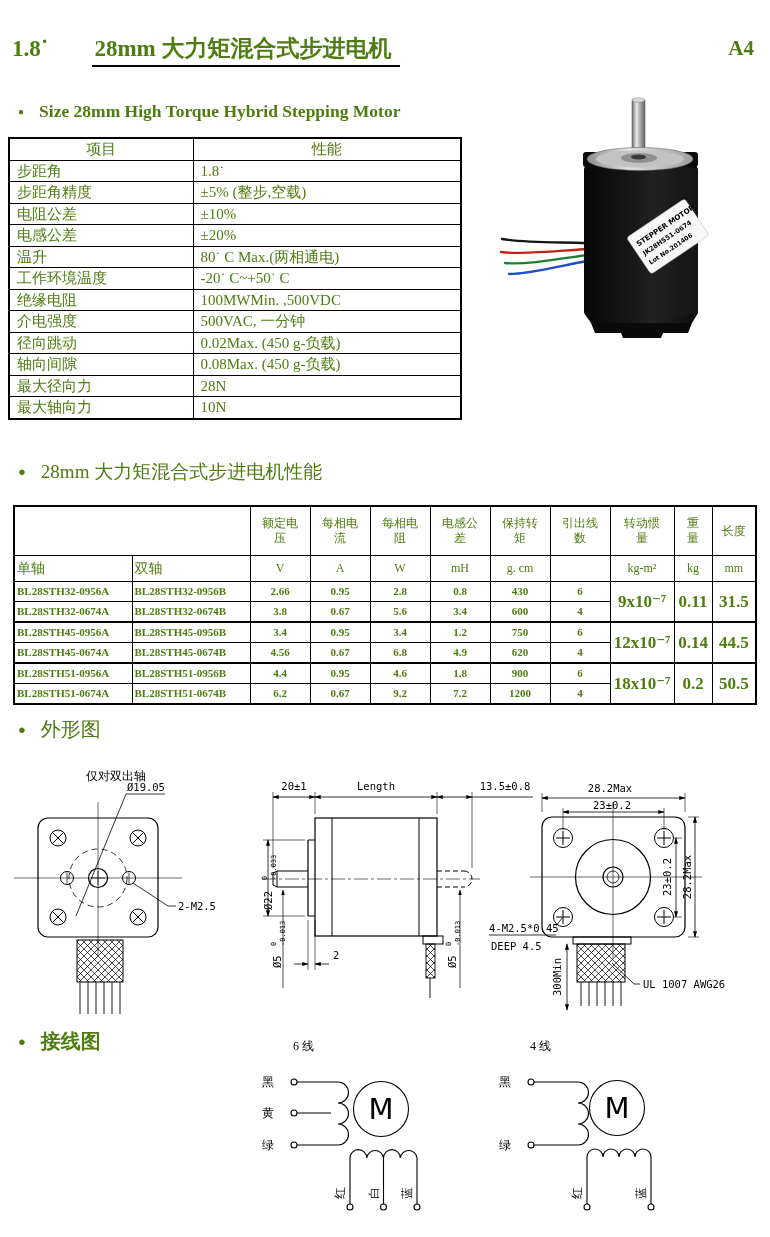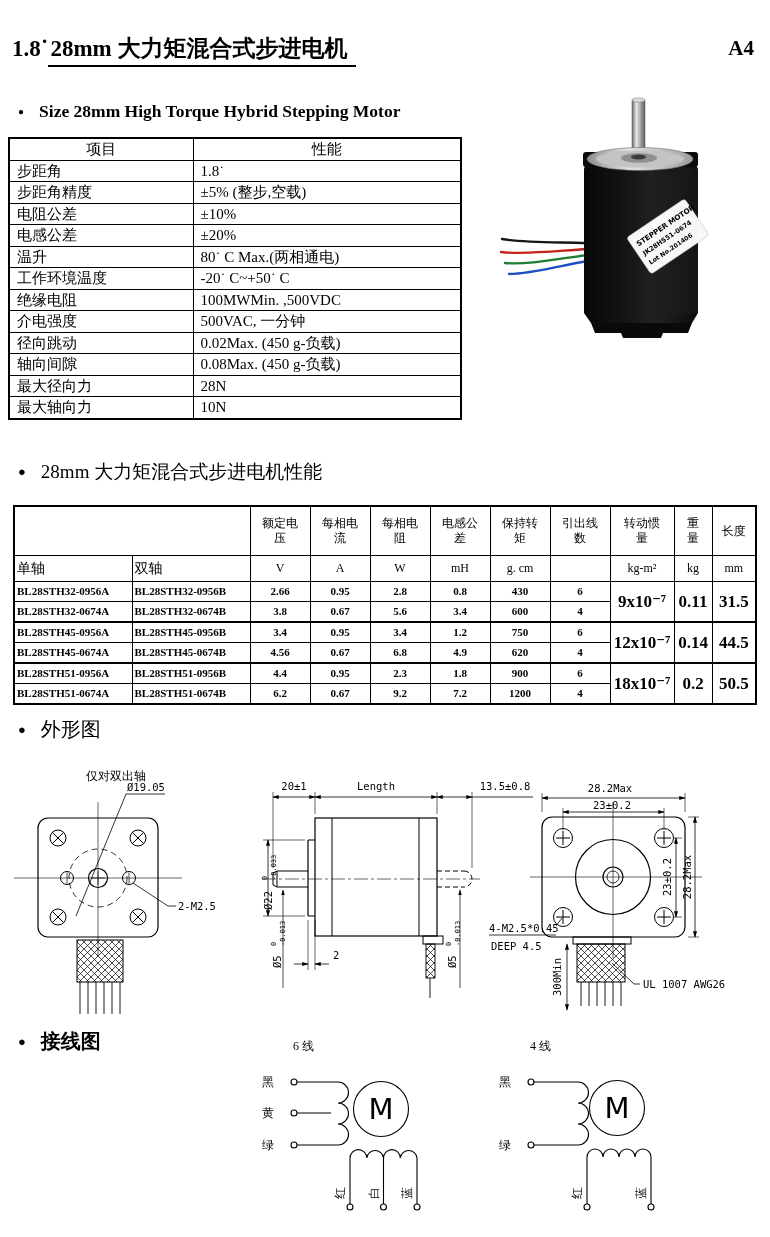--- a/index.html
+++ b/index.html
@@ -1,21 +1,21 @@
 <!DOCTYPE html>
 <html><head>
 <meta charset="utf-8">
 <style>
   html,body{margin:0;padding:0;background:#fff;}
   .page{position:relative;width:770px;height:1237px;background:#fff;overflow:hidden;
-        font-family:"Liberation Serif","DejaVu Serif",serif;color:#000000;}
+        font-family:"Liberation Serif","DejaVu Serif",serif;color:#4d7c0f;}
   
   .titlebar{position:absolute;top:36px;left:12px;right:16px;display:flex;align-items:flex-start;
             font-weight:bold;font-size:23px;line-height:1.15;}
-  .title-main{border-bottom:2.5px solid #000;padding:0 8px 3px 2px;}
+  .title-main{margin-left:44px;border-bottom:2.5px solid #000;padding:0 8px 3px 2px;}
   .a4{margin-left:auto;font-size:21px;}
   
   .bullet-line{position:absolute;display:flex;align-items:center;gap:15px;}
   .b1{top:101px;left:18px;font-weight:bold;font-size:17.5px;}
   .b2{top:459px;left:18px;font-size:19px;}
   .b3{top:716px;left:18px;font-size:20px;}
   .b4{top:1028px;left:18px;font-size:20px;font-weight:bold;}
   .dot{font-size:10px;} .dot.big{font-size:13px;}
   
   table.spec{position:absolute;left:8px;top:137px;width:452px;border-collapse:collapse;
@@ -260,21 +260,21 @@
       <td class="num">6.8</td>
       <td class="num">4.9</td>
       <td class="num">620</td>
       <td class="num">4</td>
     </tr>
     <tr class="gsep">
       <td class="mod">BL28STH51-0956A</td>
       <td class="mod">BL28STH51-0956B</td>
       <td class="num">4.4</td>
       <td class="num">0.95</td>
-      <td class="num">2.3</td>
+      <td class="num">4.6</td>
       <td class="num">1.8</td>
       <td class="num">900</td>
       <td class="num">6</td>
       <td class="mrg" rowspan="2">18x10⁻⁷</td>
       <td class="mrg" rowspan="2">0.2</td>
       <td class="mrg" rowspan="2">50.5</td>
     </tr>
     <tr>
       <td class="mod">BL28STH51-0674A</td>
       <td class="mod">BL28STH51-0674B</td>

